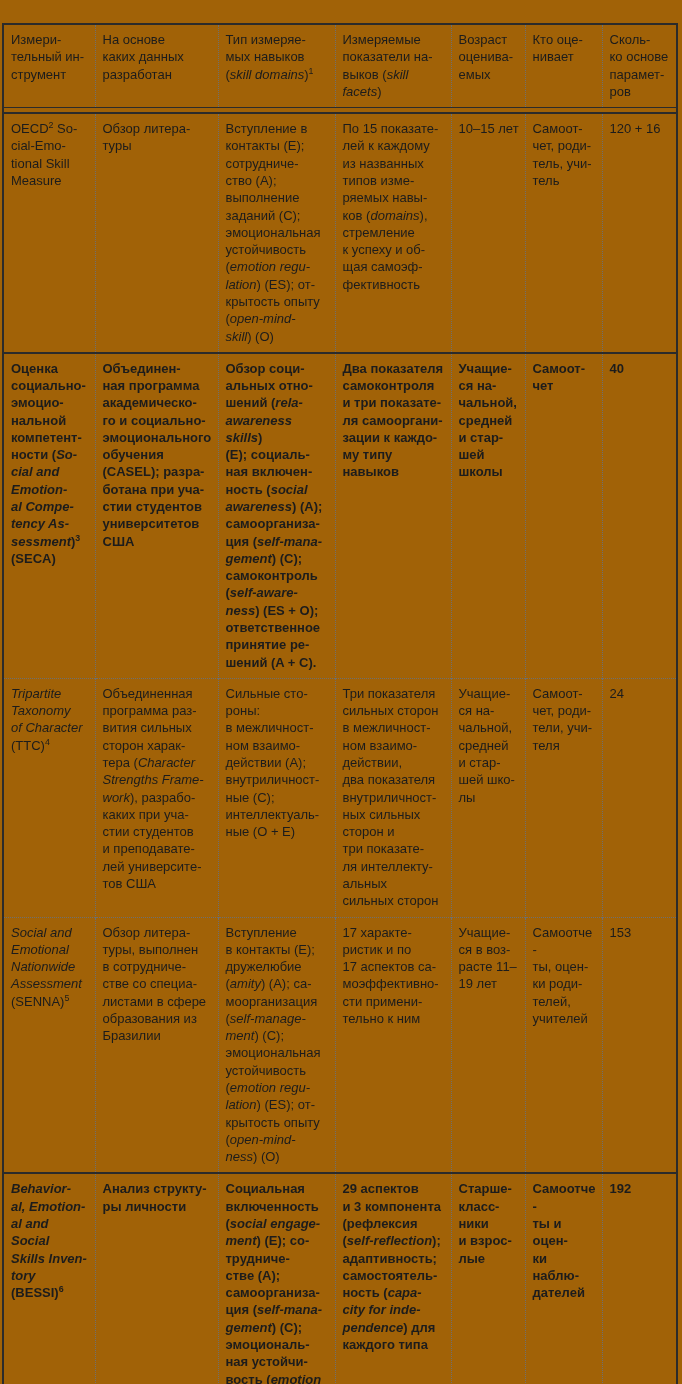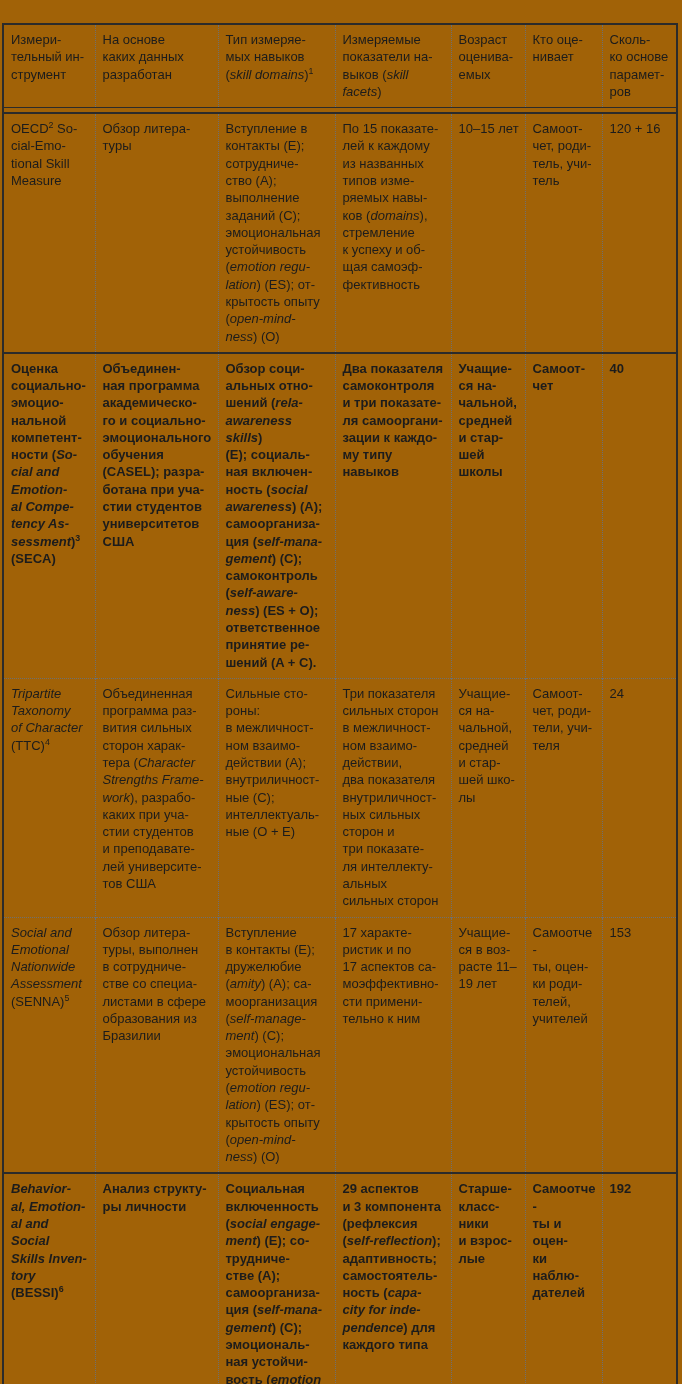--- a/index.html
+++ b/index.html
@@ -106,21 +106,21 @@
 сотрудниче-
 ство (A);
 выполнение
 заданий (C);
 эмоциональная
 устойчивость
 (</span><span class="it">emotion regu-
 lation</span><span>) (ES); от-
 крытость опыту
 (</span><span class="it">open-mind-
-ness</span><span>) (O)</span></td>
+skill</span><span>) (O)</span></td>
           <td><span>По 15 показате-
 лей к каждому
 из названных
 типов изме-
 ряемых навы-
 ков (</span><span class="it">domains</span><span>),
 стремление
 к успеху и об-
 щая самоэф-
 фективность</span></td>

